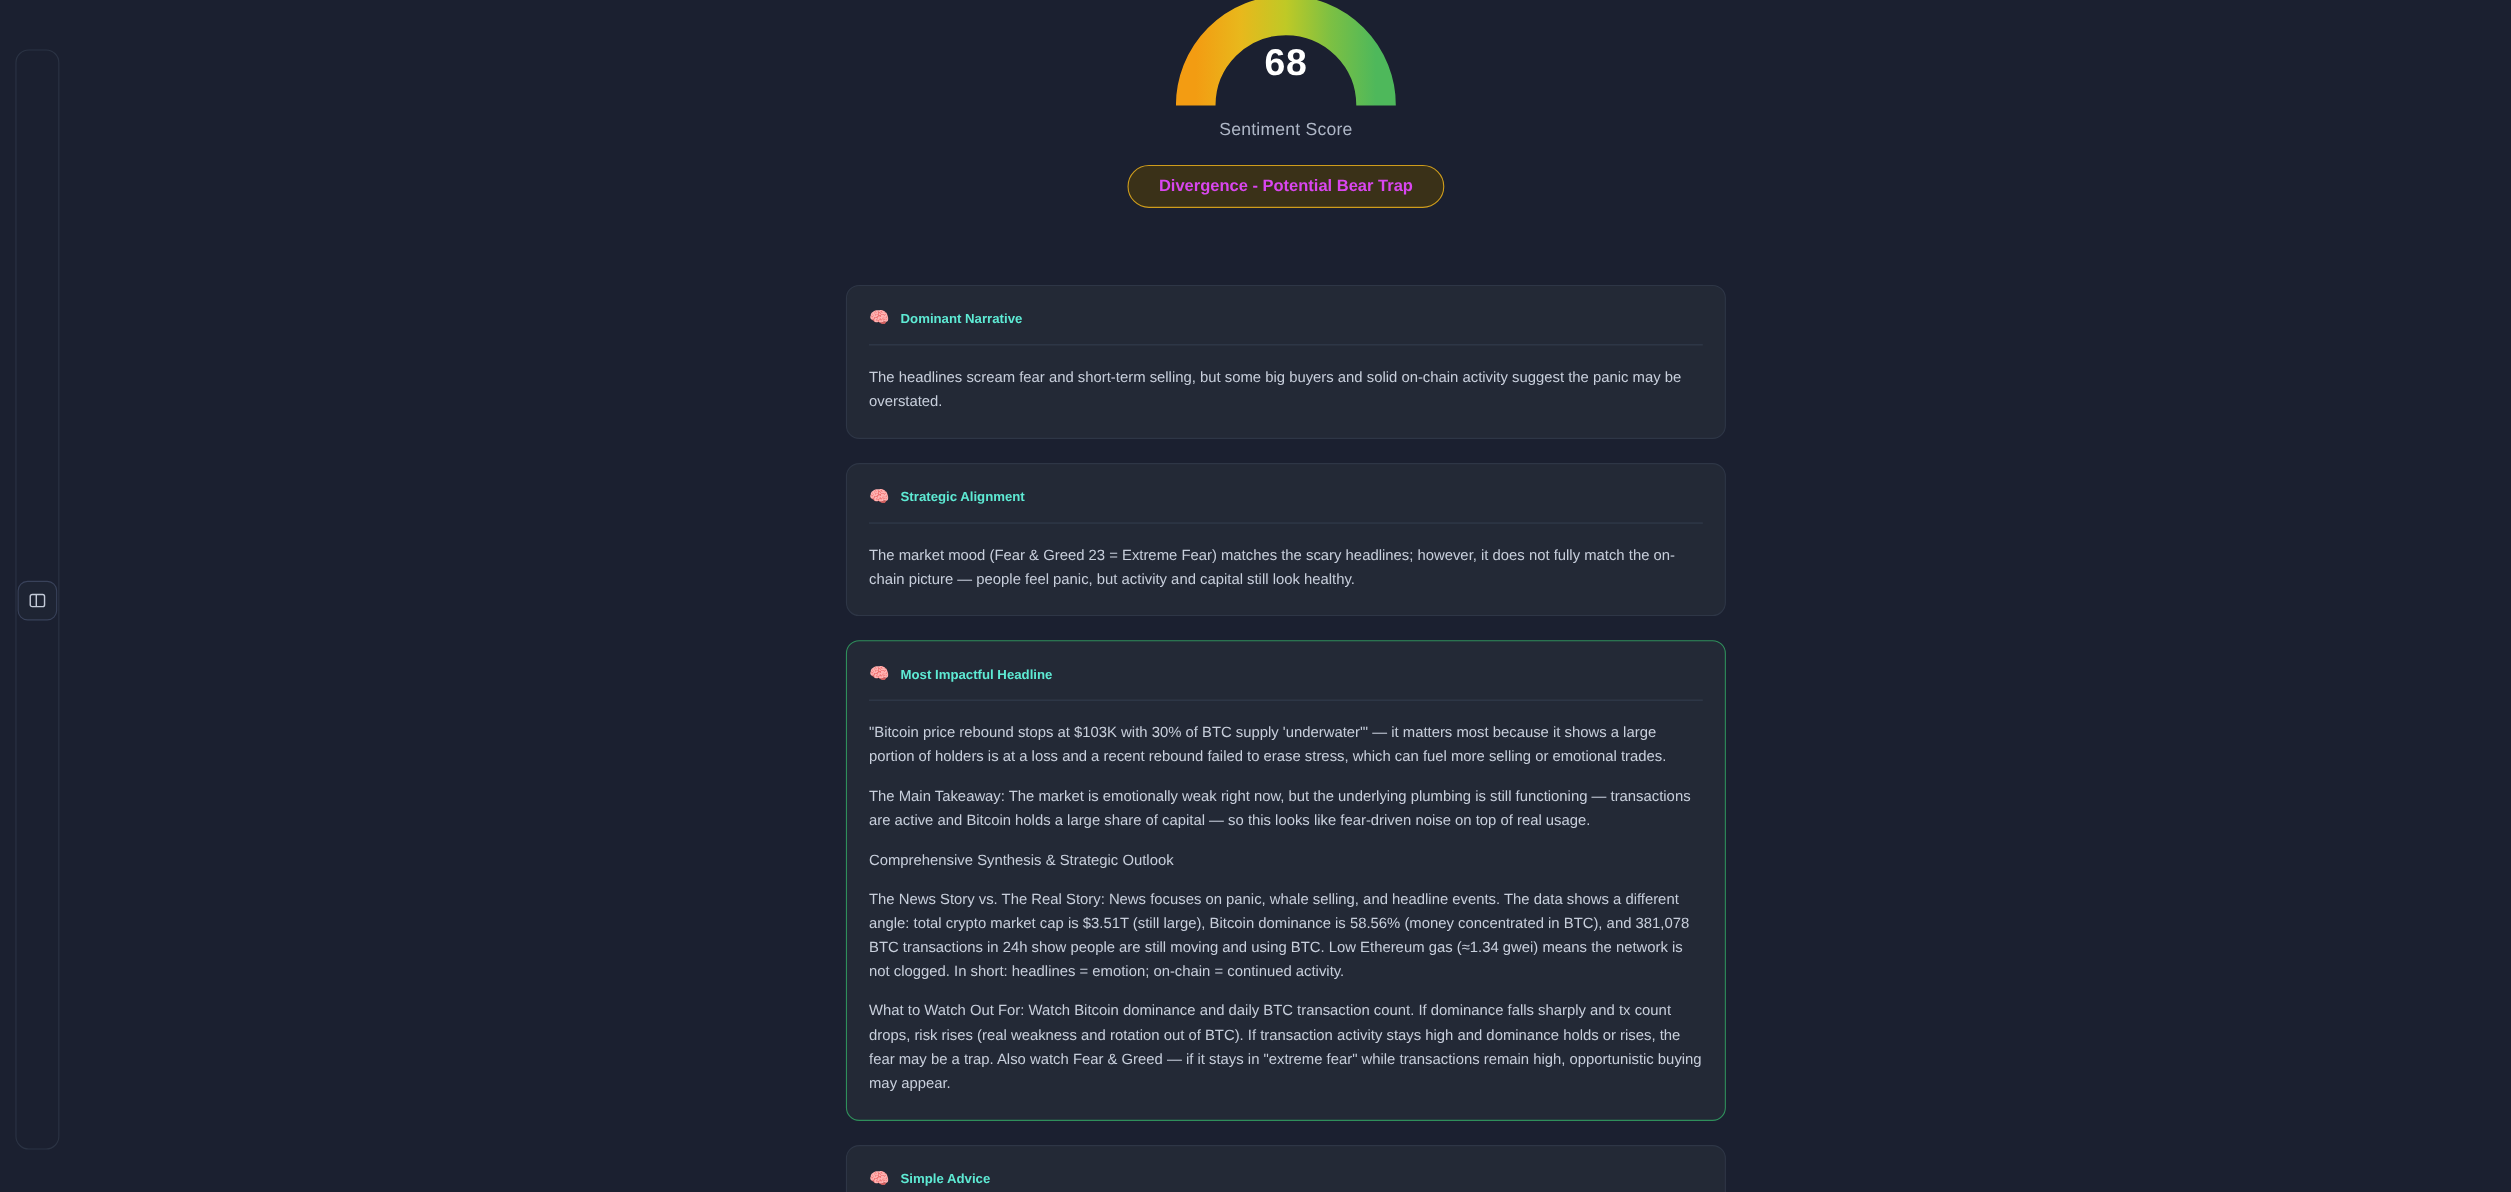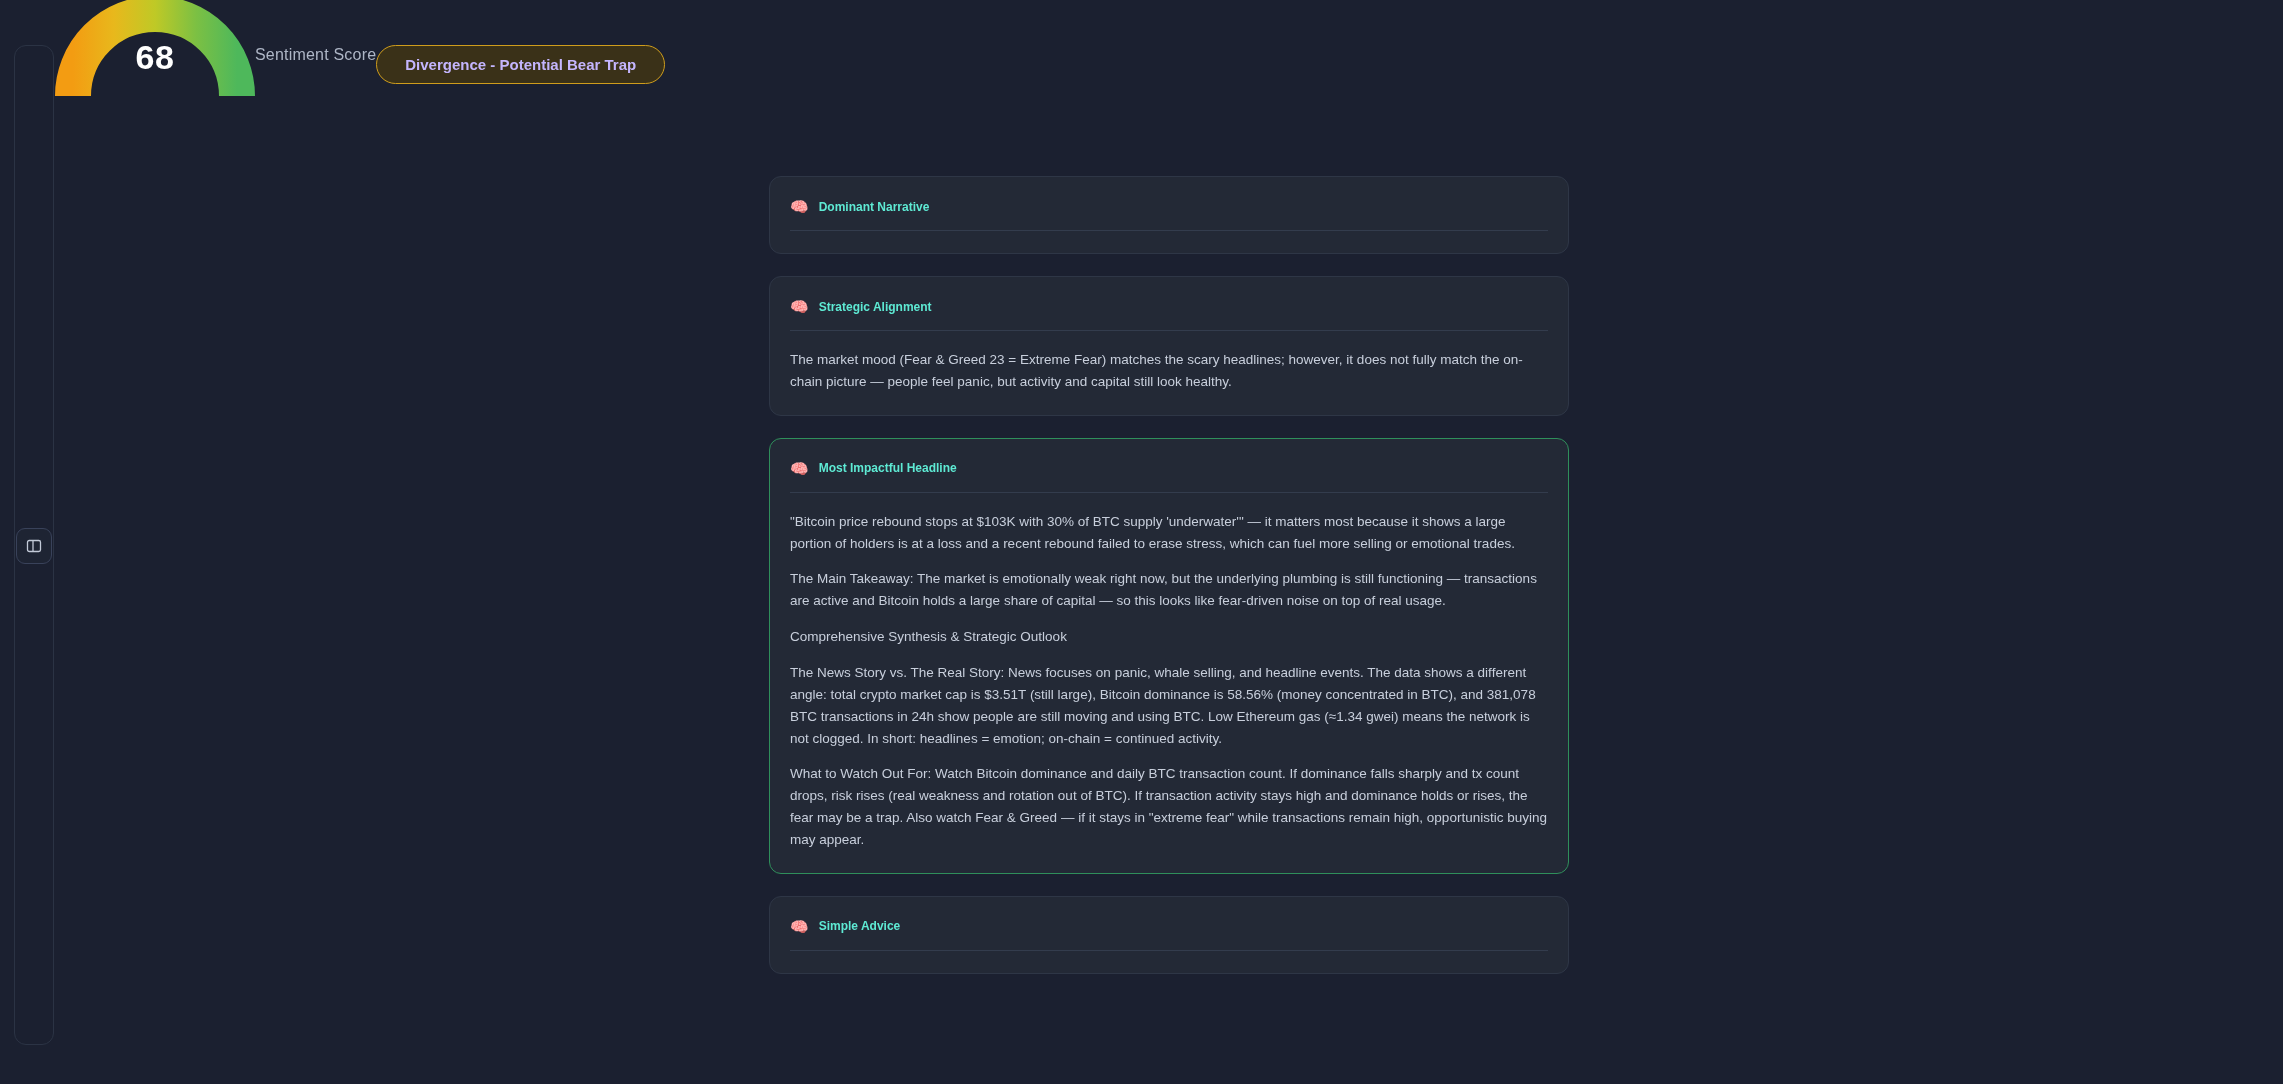--- a/index.html
+++ b/index.html
@@ -46,21 +46,21 @@
     top: 0;
     right: 0;
     bottom: 0;
     overflow: hidden;
   }
 
   
   #gauge-block {
     width: 100%;
     display: flex;
-    flex-direction: row;
+    flex-direction: column;
     align-items: center;
     padding-top: 0;
   }
   #gauge-wrap {
     position: relative;
     width: 200px;
     height: 110px;
     margin-top: -4px;
   }
   #gauge-wrap svg { position: absolute; left: 0; top: 0; }
@@ -81,21 +81,21 @@
     color: #aeb6c6;
     letter-spacing: 0.2px;
   }
 
   #verdict-badge {
     margin-top: 22px;
     padding: 10px 28px;
     border: 1px solid #cf9d1c;
     border-radius: 22px;
     background: #3a3118;
-    color: #c4b5fd;
+    color: #d946ef;
     font-size: 15px;
     font-weight: bold;
     cursor: pointer;
     white-space: nowrap;
   }
 
   
   #cards {
     width: 800px;
     margin: 0 auto;
@@ -169,20 +169,23 @@
     <div id="verdict-badge">Divergence - Potential Bear Trap</div>
   </div>
 
   <div id="cards">
 
     <div class="card">
       <div class="card-head">
         <span class="card-icon">🧠</span>
         <span class="card-title">Dominant Narrative</span>
       </div>
+      <div class="card-body">
+        <p>The headlines scream fear and short-term selling, but some big buyers and solid on-chain activity suggest the panic may be overstated.</p>
+      </div>
     </div>
 
     <div class="card">
       <div class="card-head">
         <span class="card-icon">🧠</span>
         <span class="card-title">Strategic Alignment</span>
       </div>
       <div class="card-body">
         <p>The market mood (Fear &amp; Greed 23 = Extreme Fear) matches the scary headlines; however, it does not fully match the on-chain picture — people feel panic, but activity and capital still look healthy.</p>
       </div>

